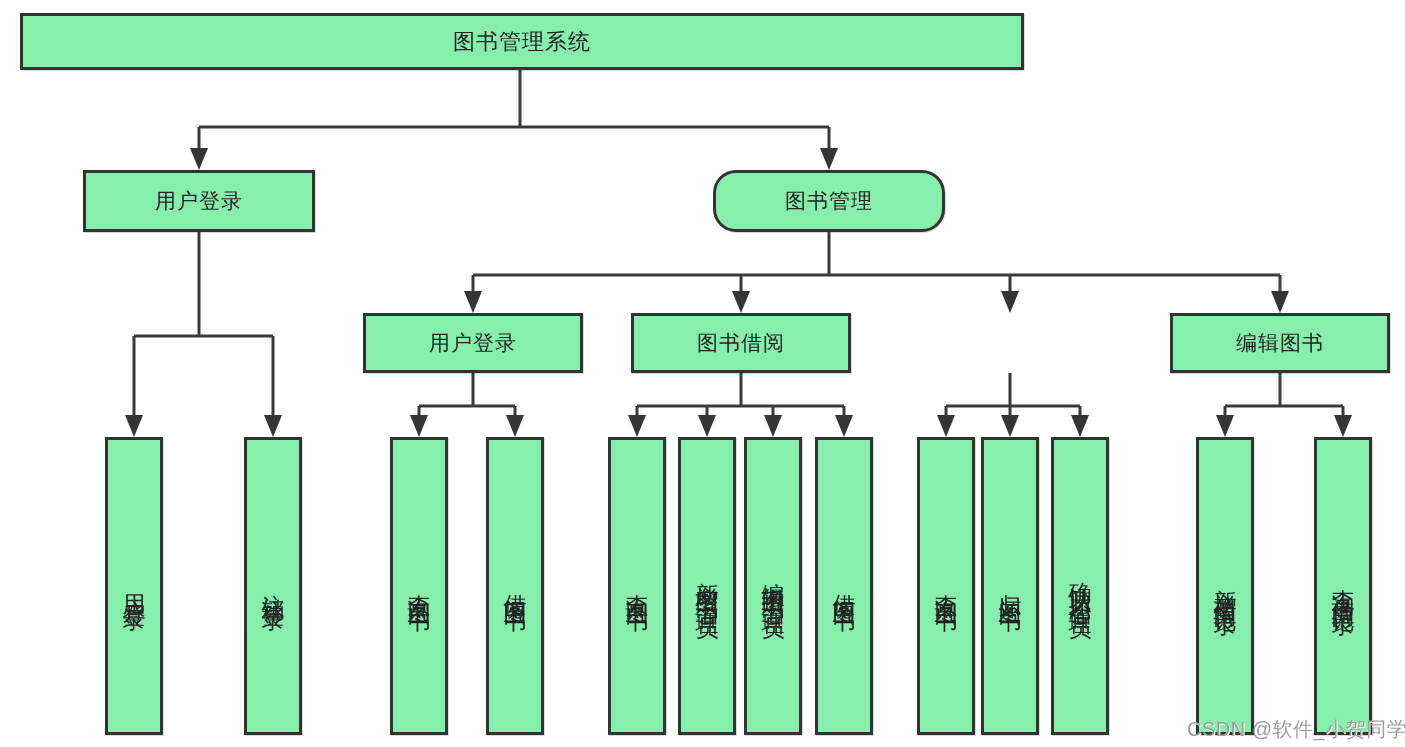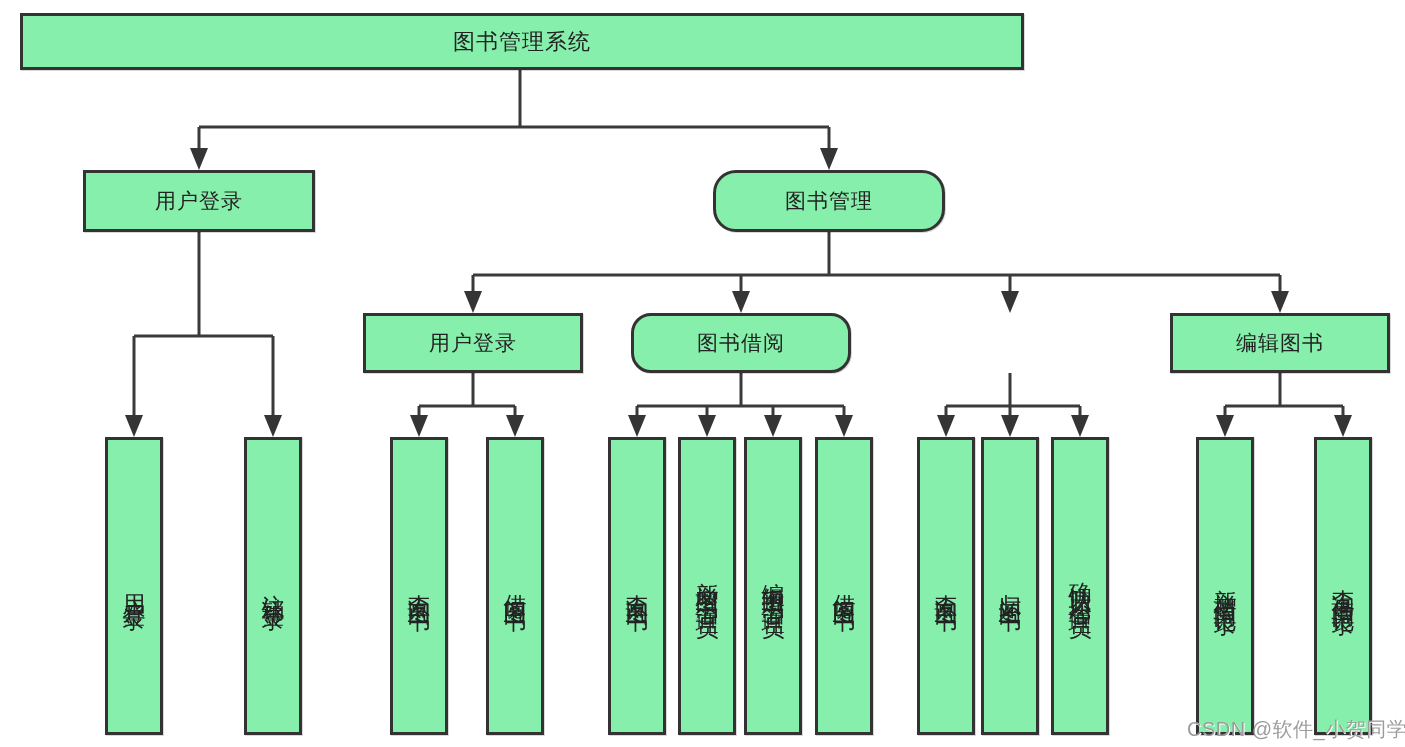--- a/index.html
+++ b/index.html
@@ -43,21 +43,21 @@
     font-size: 21px;
     letter-spacing: 1px;
     text-align: center;
     box-shadow: 1px 1px 0 rgba(0,0,0,0.15);
   }
   .root-bx  { left: 20px;  top: 13px;  width: 1004px; height: 57px; font-size: 22px; }
   .lv2-a    { left: 83px;  top: 170px; width: 232px;  height: 62px; }
   .lv2-b    { left: 713px; top: 170px; width: 232px;  height: 62px; border-radius: 23px; }
   .lv3      { top: 313px; width: 220px; height: 60px; }
   .lv3-a    { left: 363px; }
-  .lv3-b    { left: 631px; border-radius: 20px; }
+  .lv3-b    { left: 631px; }
   .lv3-c    { left: 900px; }
   .lv3-d    { left: 1170px; }
   .leaf {
     top: 437px;
     width: 58px;
     height: 298px;
     font-size: 23px;
     letter-spacing: 5px;
   }
   .leaf .vtxt {

